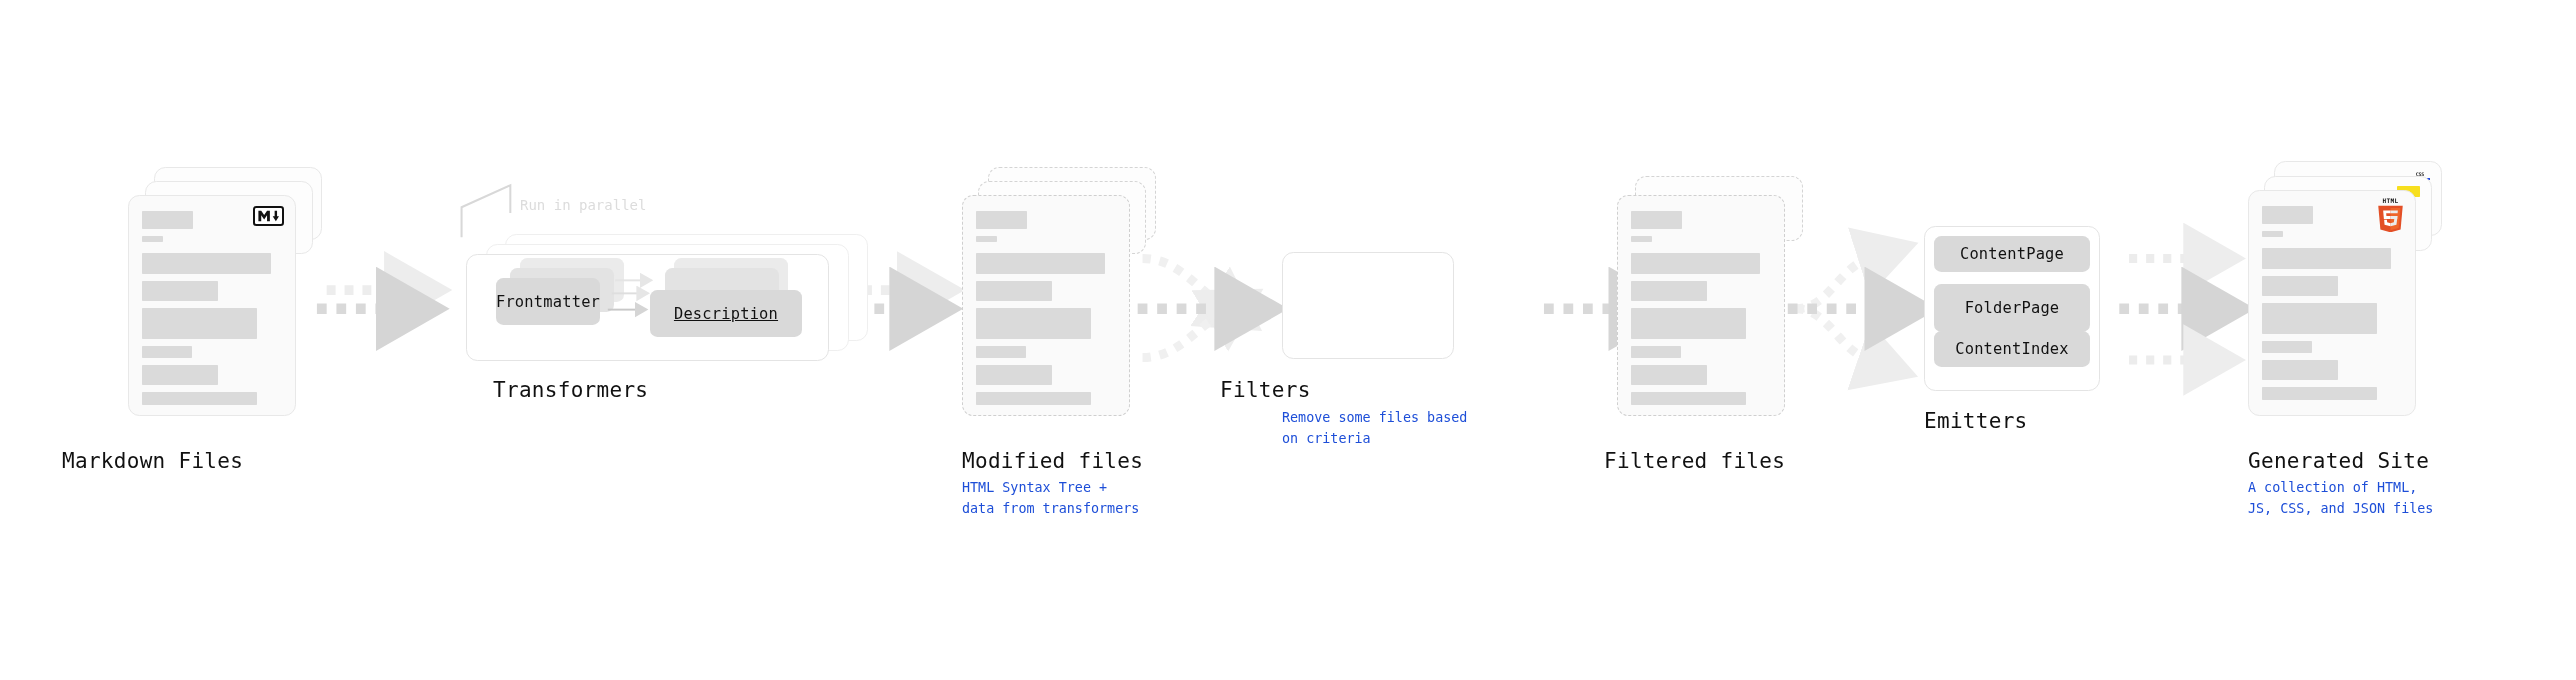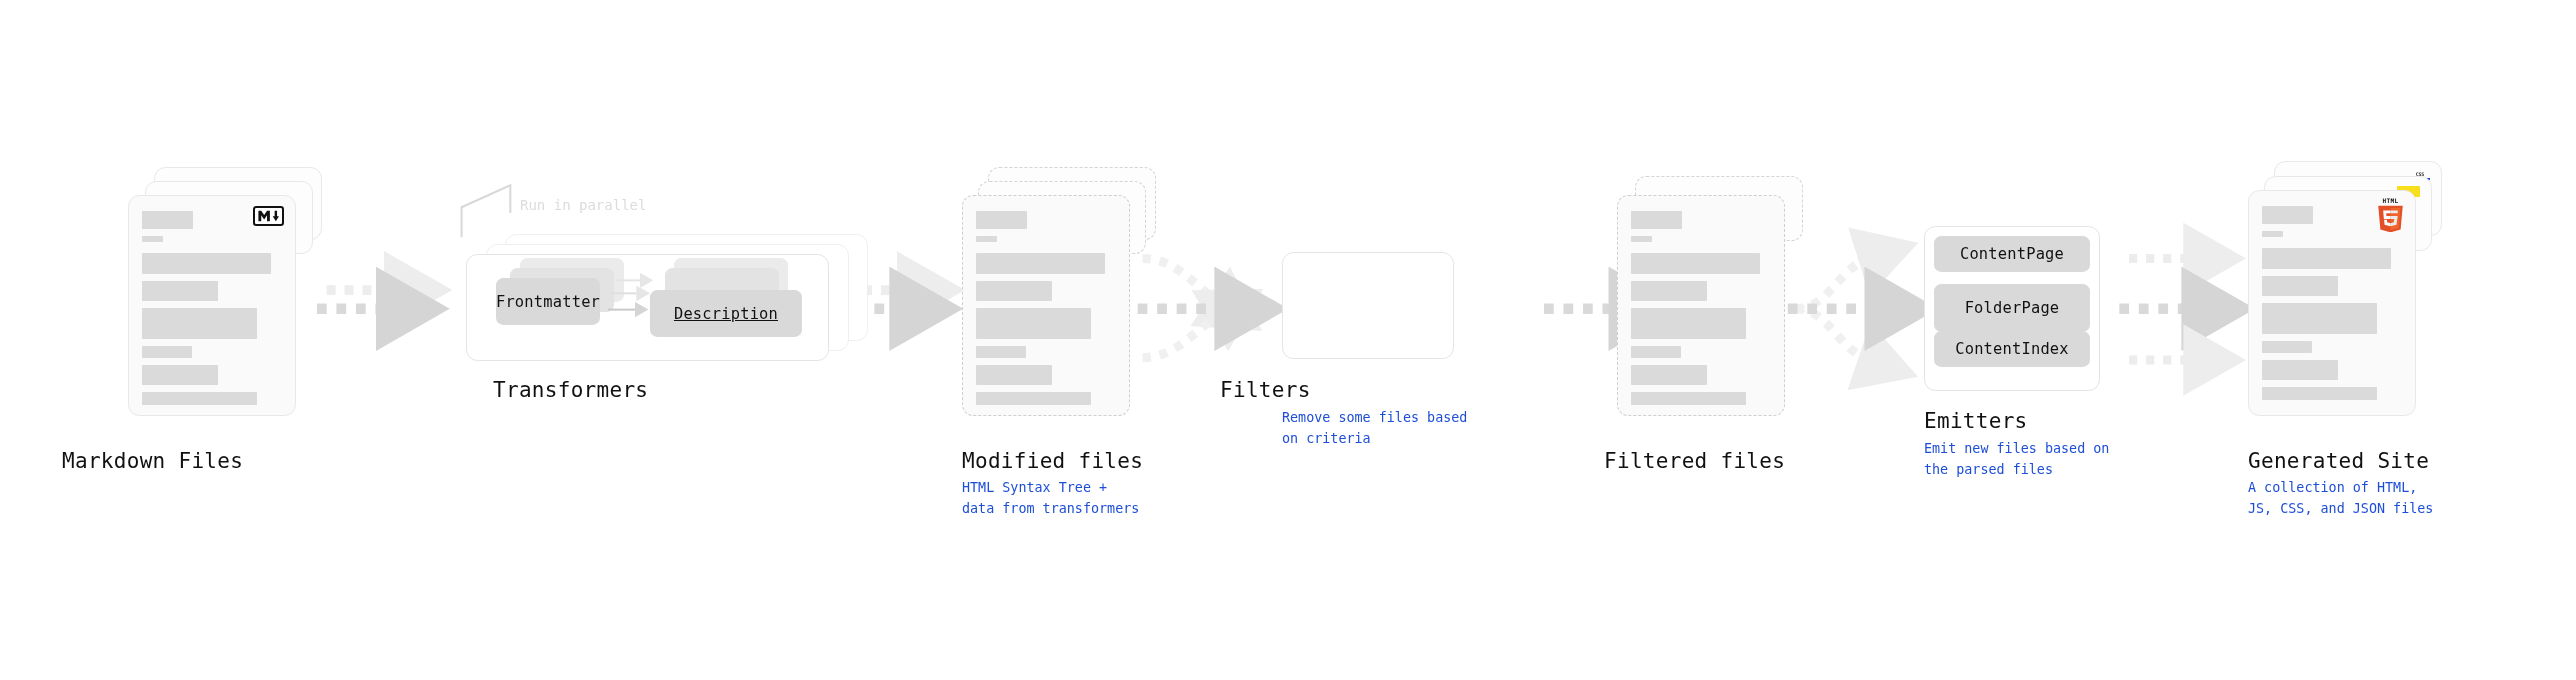--- a/index.html
+++ b/index.html
@@ -318,22 +318,20 @@
   </div>
 
   <div class="title" style="left:1604px; top:449px;">Filtered files</div>
 
   <div class="panel" style="left:1924px; top:226px; width:176px; height:165px;"></div>
   <div class="chip" style="left:1934px; top:236px; width:156px; height:36px;">ContentPage</div>
   <div class="chip" style="left:1934px; top:284px; width:156px; height:48px;">FolderPage</div>
   <div class="chip" style="left:1934px; top:331px; width:156px; height:36px;">ContentIndex</div>
 
   <div class="title" style="left:1924px; top:409px;">Emitters</div>
-  <div class="subtitle" style="left:1924px; top:439px;">Emit new files based on
-the parsed files</div>
 
   <div class="ghost" style="left:2274px; top:161px; height:75px;">
     <div class="abs" style="right:10.6px; top:8.1px;">
       <div class="css-chip">
         <div class="txt">CSS</div>
         <div class="ul"></div>
       </div>
     </div>
   </div>
   <div class="ghost" style="left:2264px; top:176px; height:75px;">

